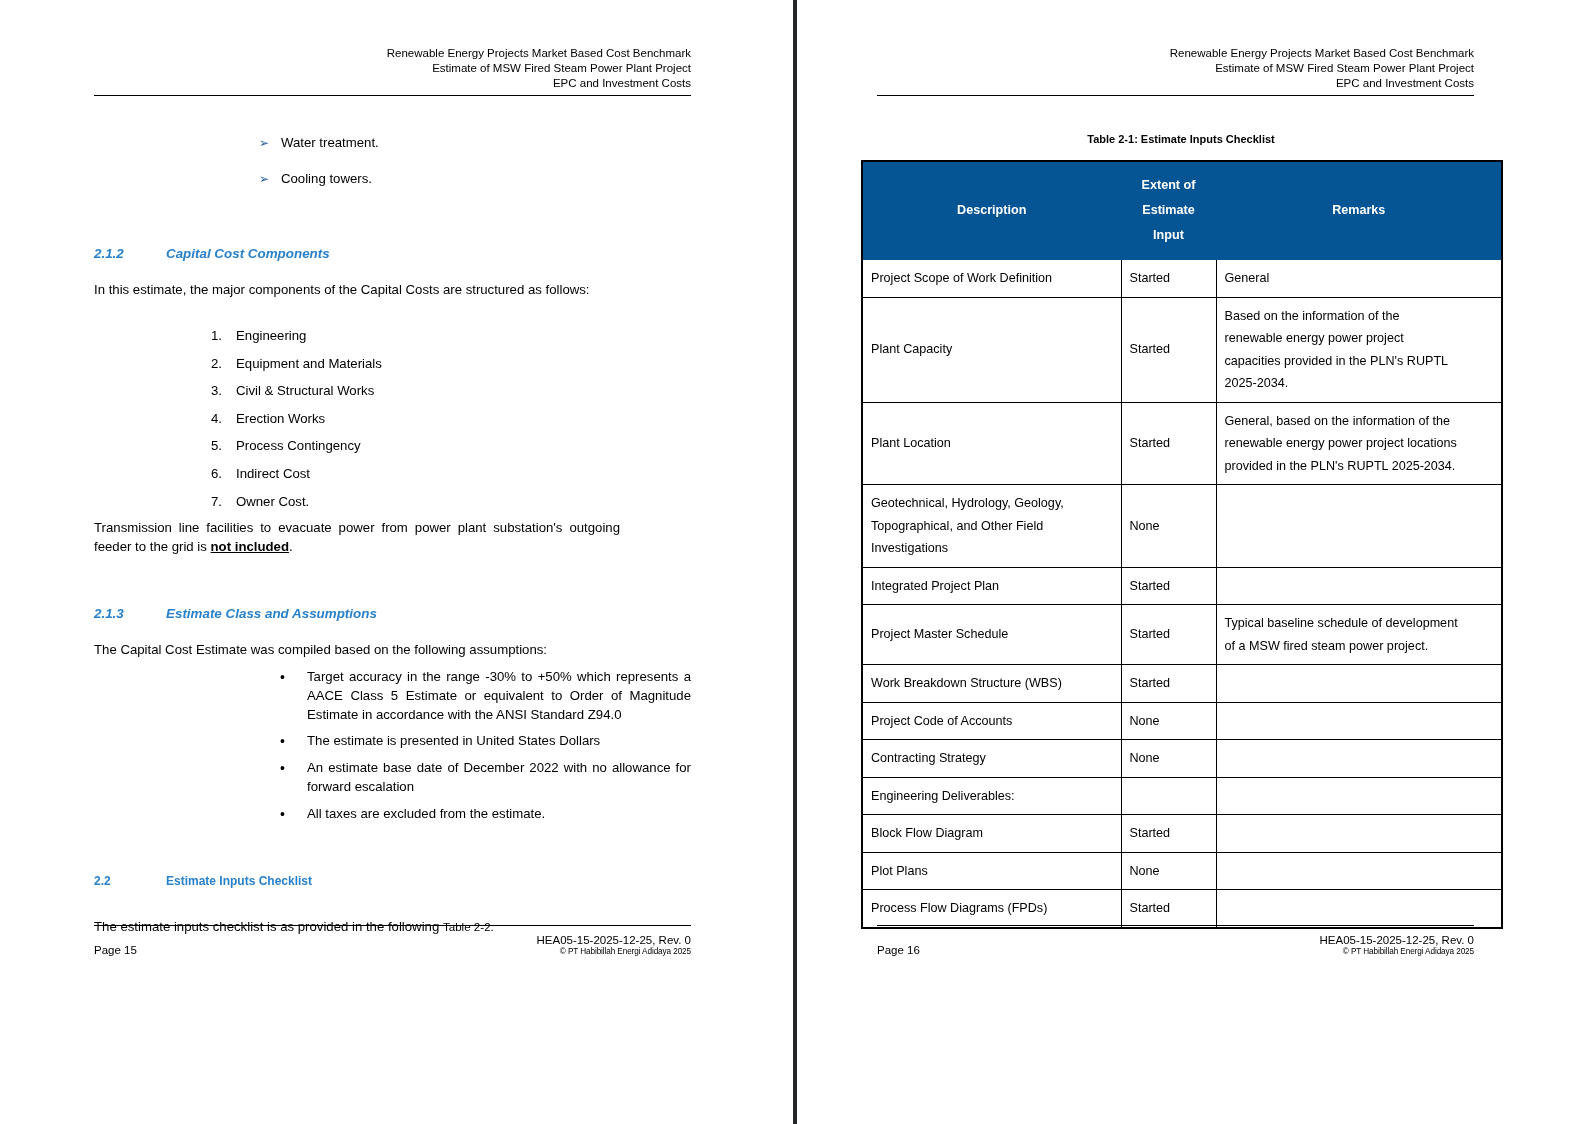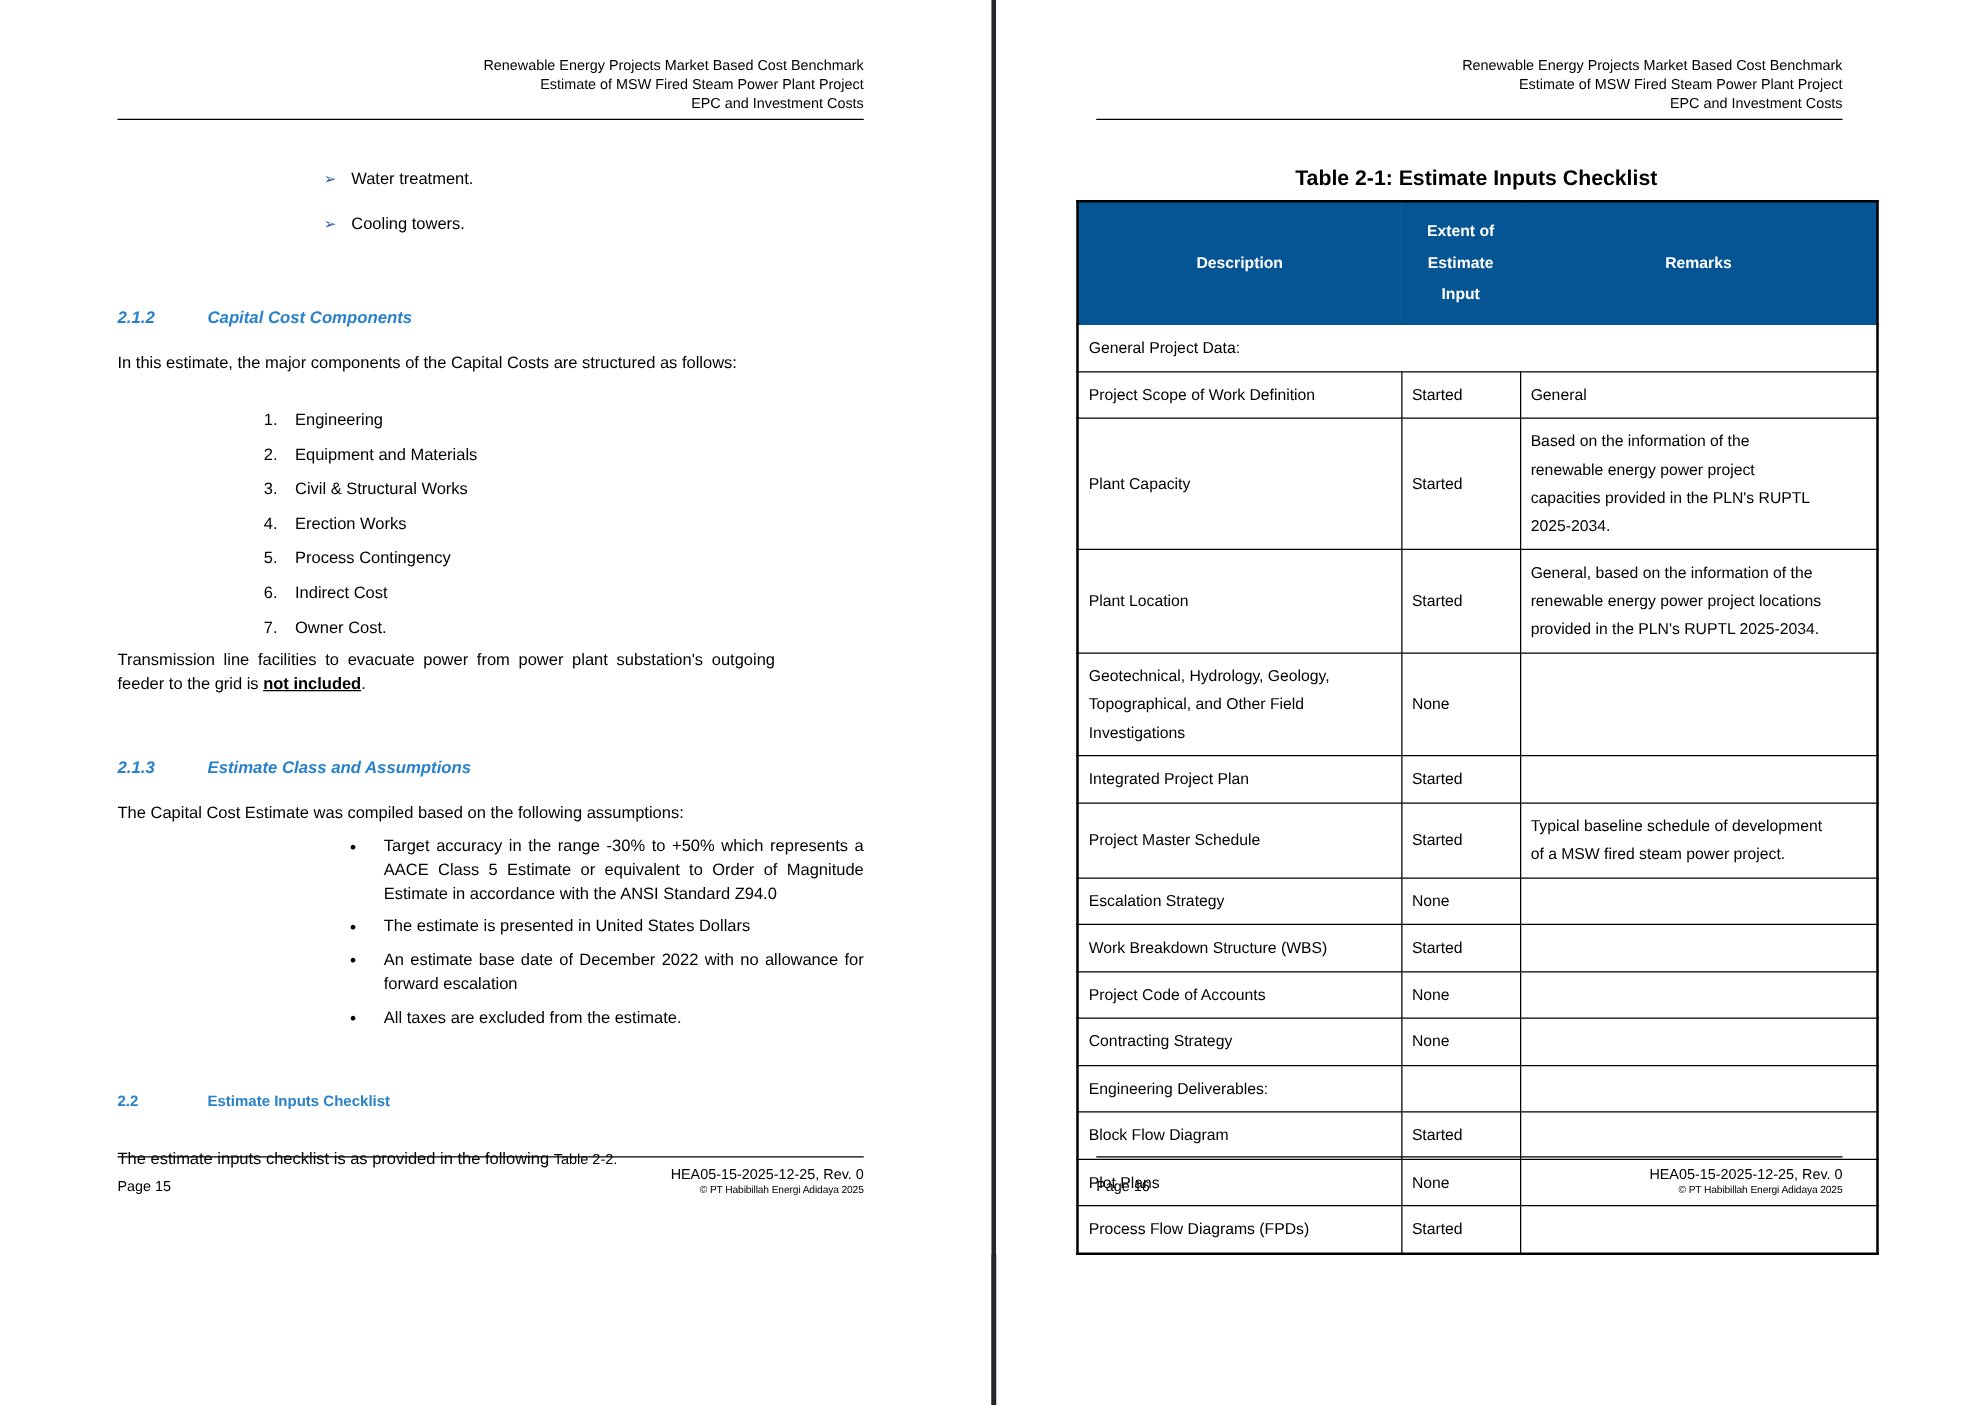--- a/index.html
+++ b/index.html
@@ -156,21 +156,21 @@
 
   
   .body-r {
     position: absolute;
     left: 64px;
     top: 0;
     width: 640px;
   }
   .tbl-title {
     text-align: center;
-    font-size: 17px;
+    font-size: 11px;
     font-weight: bold;
     color: #000;
   }
   table.chk {
     border-collapse: collapse;
     width: 640px;
     table-layout: fixed;
     border: 2.2px solid #000;
   }
   table.chk td, table.chk th {
@@ -342,23 +342,20 @@
             <col class="col-rem">
         </colgroup>
         <thead>
           <tr>
             <th>Description</th>
             <th>Extent of Estimate Input</th>
             <th>Remarks</th>
           </tr>
         </thead>
         <tbody>
-          <tr>
-            <td class="grp" colspan="3">General Project Data:</td>
-          </tr>
 
           <tr>
             <td>Project Scope of Work Definition</td>
             <td>Started</td>
             <td>
               <span>General</span>
             </td>
           </tr>
 
           <tr>
@@ -396,25 +393,20 @@
 
           <tr>
             <td>Project Master Schedule</td>
             <td>Started</td>
             <td class="just">
               <span>Typical baseline schedule of development</span>
               <span>of a MSW fired steam power project.</span>
             </td>
           </tr>
 
-          <tr>
-            <td>Escalation Strategy</td>
-            <td>None</td>
-            <td></td>
-          </tr>
 
           <tr>
             <td>Work Breakdown Structure (WBS)</td>
             <td>Started</td>
             <td></td>
           </tr>
 
           <tr>
             <td>Project Code of Accounts</td>
             <td>None</td>

